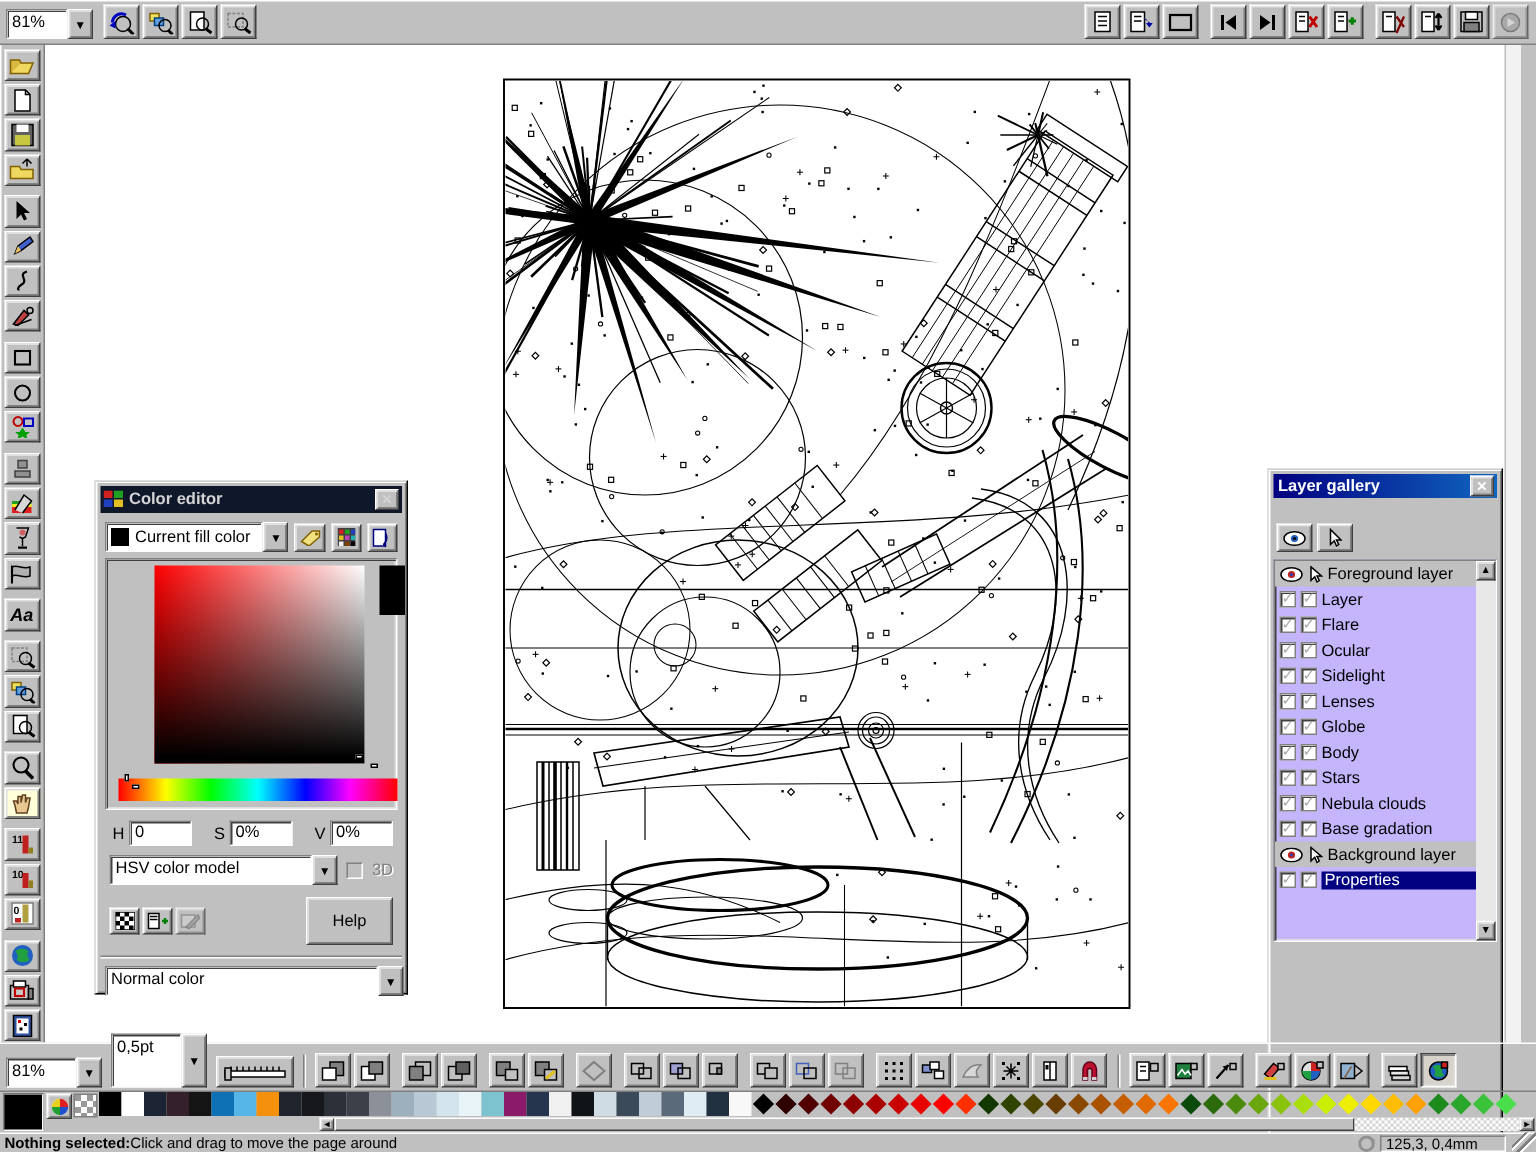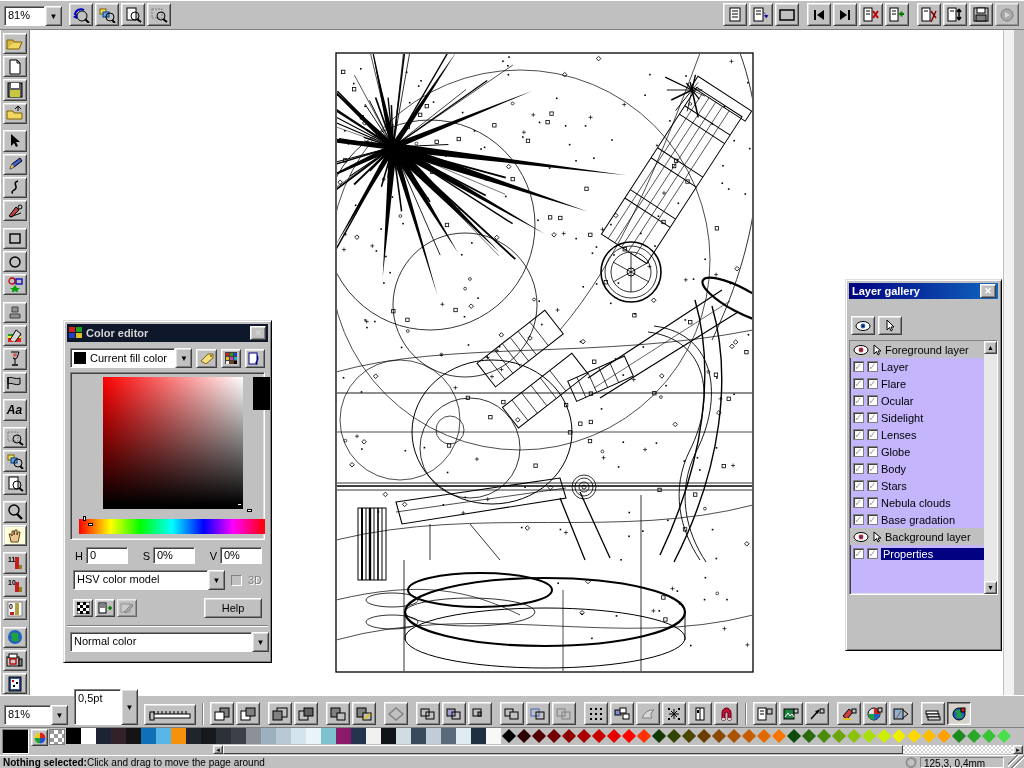--- a/index.html
+++ b/index.html
@@ -28,21 +28,21 @@
 .sw{width:15px;height:16px;flex:0 0 15px}
 .dwrap{width:15px;height:16px;flex:0 0 15px;display:flex;align-items:center;justify-content:center}
 .dw{width:10px;height:10px;transform:rotate(45deg)}
 
 .win{position:absolute;background:#c0c0c0;border:1px solid;border-color:#dfdfdf #000 #000 #dfdfdf;box-shadow:inset 1px 1px 0 #fff,inset -1px -1px 0 #808080;padding:3px}
 .titlebar{height:18px;display:flex;align-items:center;padding:0 2px;font-weight:bold;color:#fff}
 .titlebar .ttl{flex:1;margin-left:3px}
 .xbtn{width:16px;height:14px;font-size:9px;font-weight:bold}
 #color-editor{left:63px;top:320px;width:209px;height:343px}
 #color-editor .titlebar{background:#0f172a;color:#d4d4d4}
-#layer-gallery{left:845px;top:279px;width:157px;height:372px}
+#layer-gallery{left:845px;top:312px;width:157px;height:452px}
 #layer-gallery .titlebar{background:linear-gradient(90deg,#000080,#1066c0);height:16px;font-weight:bold}
 .lg-btn{height:14px;font-size:10px;padding:0 2px}
 .lrow{height:17px;display:flex;align-items:center;gap:3px;padding-left:3px}
 .lrow .lname{flex:1;white-space:nowrap;overflow:hidden}
 .lrow.header{background:#c0c0c0}
 .lchk{width:11px;height:11px;background:#fff;border:1px solid #808080;box-shadow:inset 1px 1px 0 #404040;font-size:10px;line-height:9px;color:#a8a8a8;text-align:center;flex:0 0 11px}
 .lrow.sel .lname{background:#000080;color:#fff;padding-left:2px}
 .scrollv{width:13px;background:#e8e8e8;display:flex;flex-direction:column;justify-content:space-between}
 .scr-btn{width:13px;height:13px;font-size:7px}
 .hsv-label{width:10px;text-align:right;margin-right:3px}
@@ -973,21 +973,21 @@
           <path d="M10,6 h4 M12,4 v4" stroke="#008000" stroke-width="1.6"></path>
         </svg>
       </div>
     <div class="btn disabled" style="width:20px;height:18px;margin-left:2px">
         <svg width="14" height="12">
           <rect x="1" y="2" width="9" height="8" fill="#d0d0d0" stroke="#808080"></rect>
           <path d="M4,10 L12,2 l1,2 L6,11 Z" fill="#a0a0a0" stroke="#707070"></path>
         </svg>
       </div>
     <div style="flex:1"></div>
-    <div class="btn" style="width:58px;height:20px">
+    <div class="btn" style="width:58px;height:32px">
         <span>Help</span>
       </div>
   </div>
   <div style="height:1px;background:#808080;margin:7px 0 0 0;box-shadow:0 1px 0 #fff"></div>
   <div style="margin:6px 3px 0 3px">
     <div class="combo" style="width:199px;height:20px">
       <div class="field">Normal color</div>
       <div class="drop btn">▼</div>
     </div>
   </div>

